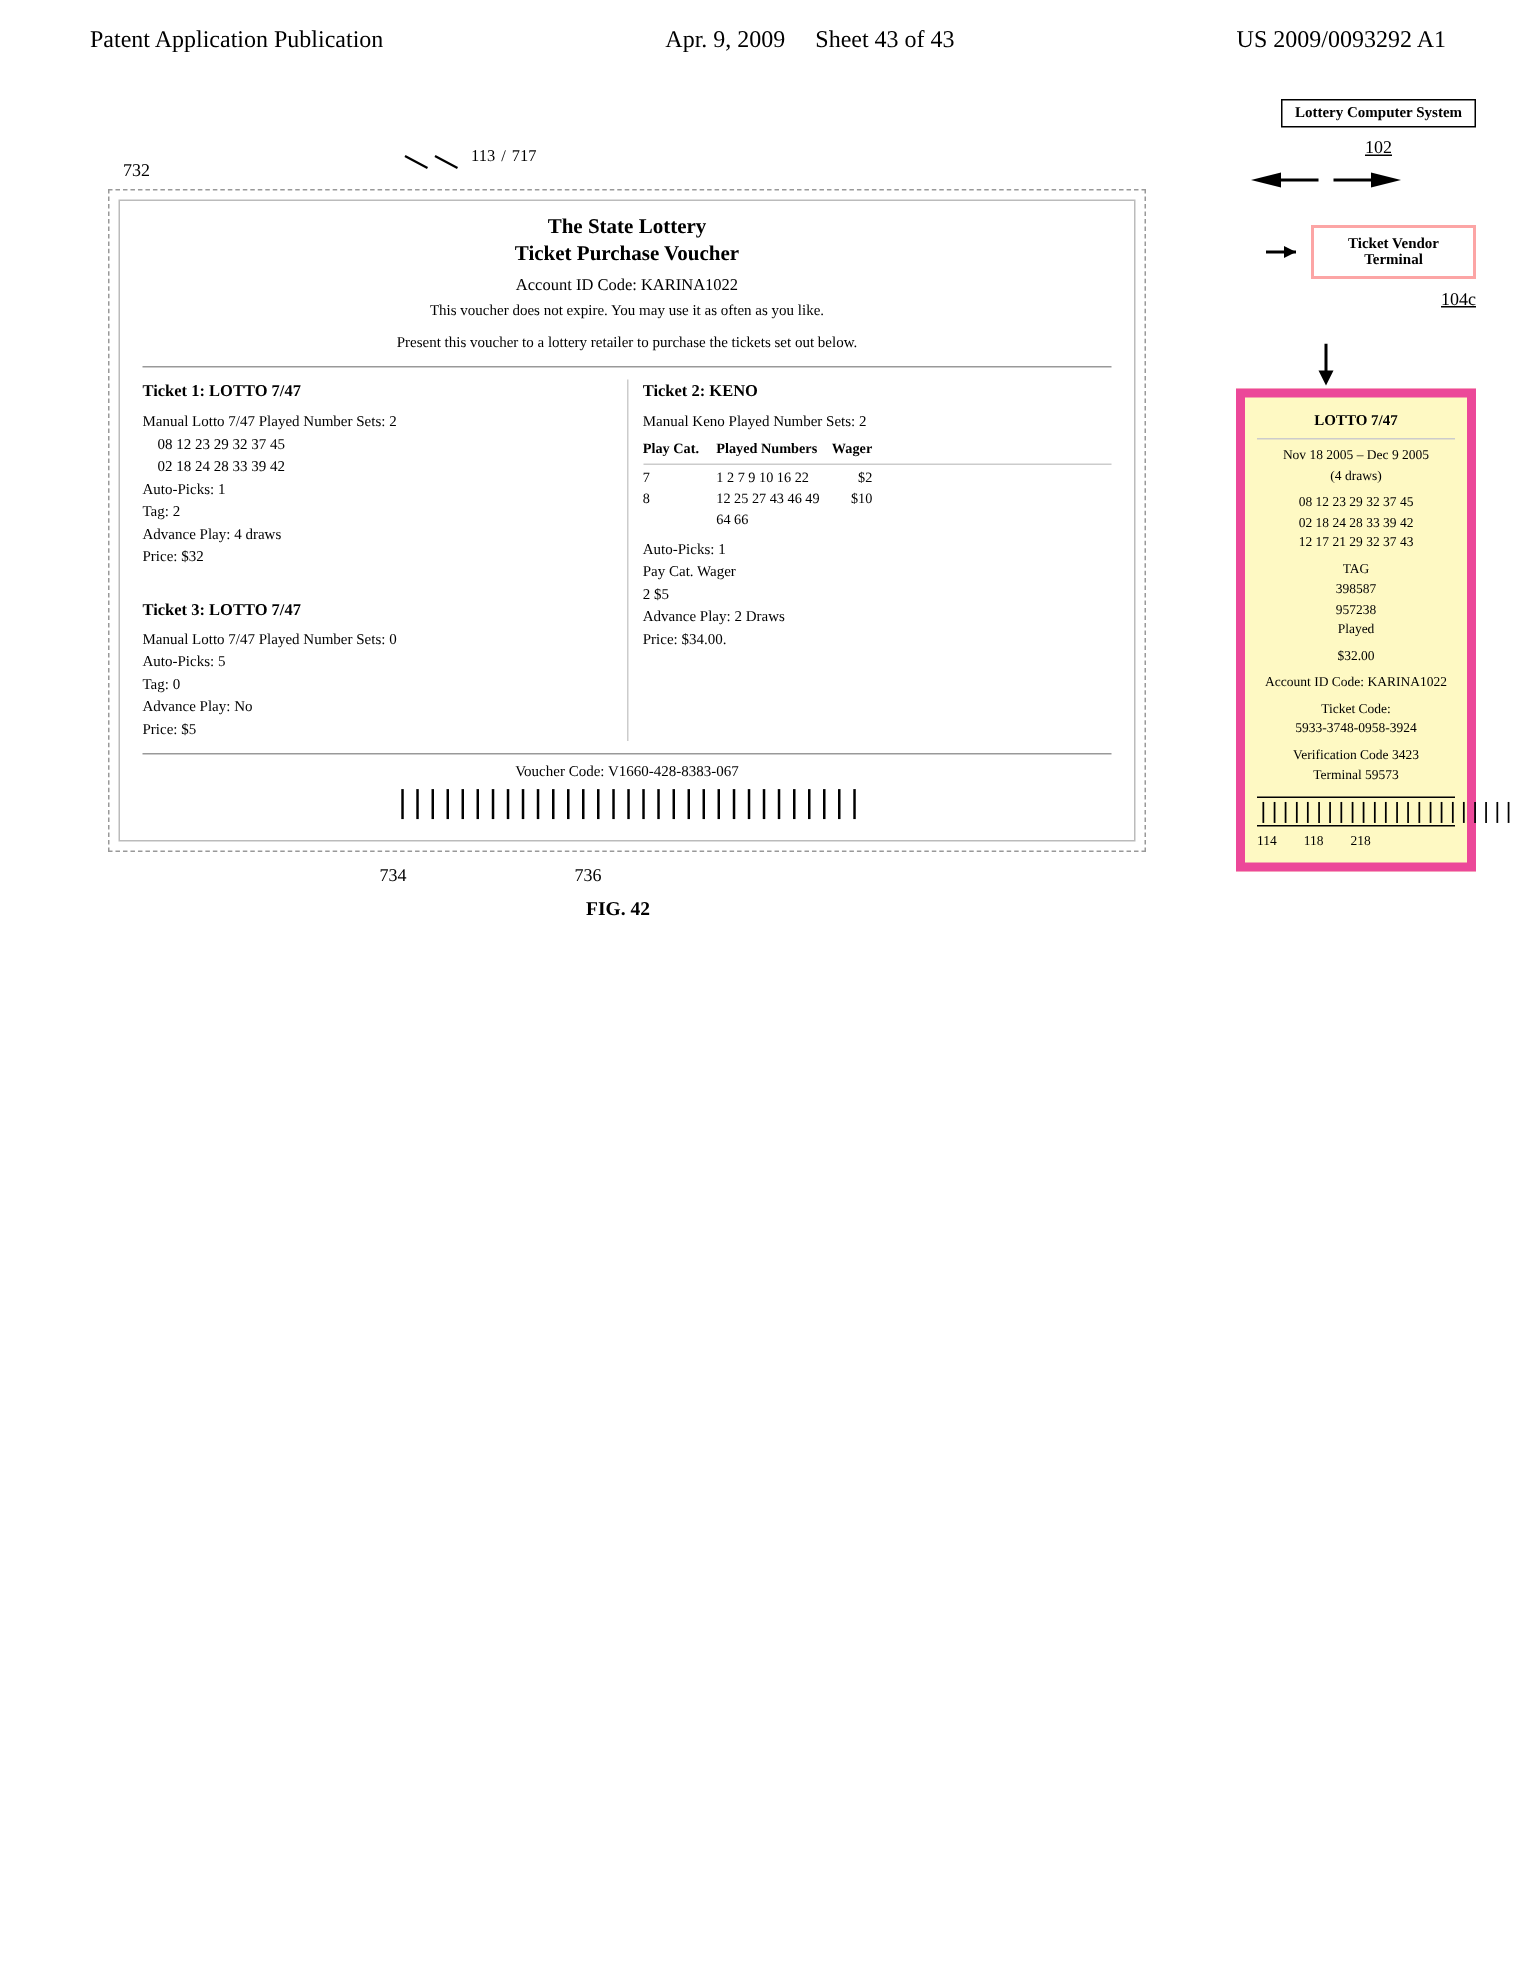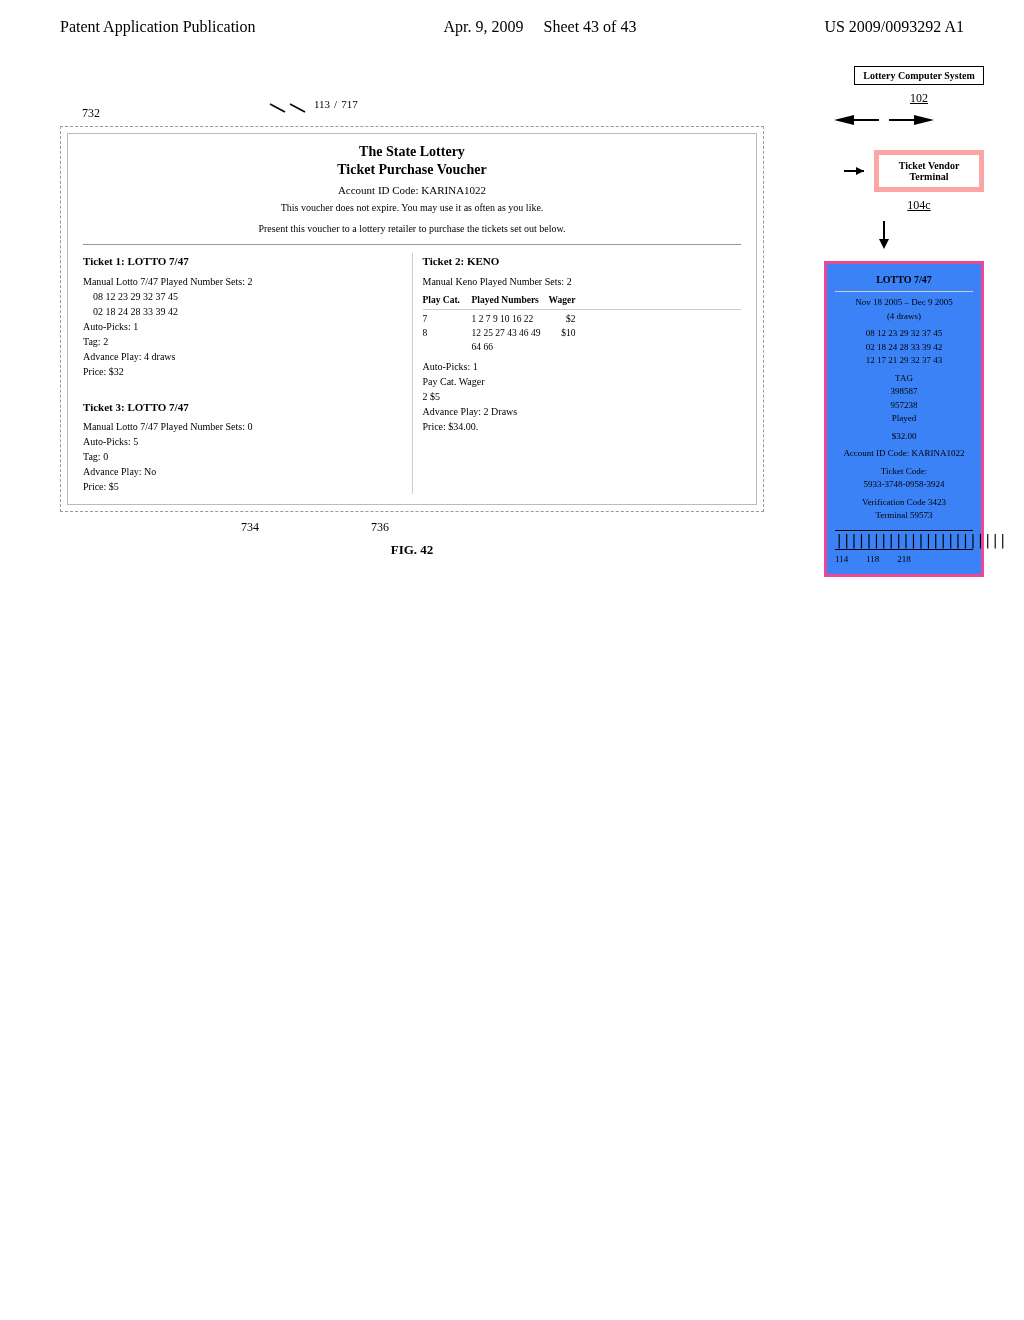--- a/index.html
+++ b/index.html
@@ -34,20 +34,21 @@
       position: relative;
       min-width: 560px;
     }
 
     
     .voucher-container {
       border: 1px dashed #999;
       padding: 0;
       margin-top: 60px;
       position: relative;
+      margin-left: 12px;
     }
 
     .voucher-inner {
       border: 1px solid #bbb;
       margin: 6px;
       padding: 10px 15px 10px 15px;
     }
 
     .voucher-title {
       text-align: center;
@@ -195,48 +196,47 @@
     }
 
     
     .arrows-svg {
       display: block;
       margin: 0 auto;
     }
 
     
     .tvt-box {
-      border: 5px solid #fca5a5;
+      border: 2px solid #fca5a5;
       padding: 5px 8px;
       text-align: center;
       font-size: 10px;
       font-weight: bold;
       width: 110px;
       margin-left: auto;
       margin-right: 0;
     }
 
     .tvt-number {
       text-align: center;
       font-size: 11px;
       margin-top: 2px;
       text-decoration: underline;
     }
 
     
     .lotto-ticket-box {
-      border: 3px solid #ec4899;
+      border: 6px solid #ec4899;
       padding: 8px;
       font-size: 9px;
       line-height: 1.5;
-      margin-top: 10px;
       width: 160px;
       margin-left: auto;
       position: relative;
-      background: #3b82f6;
+      background: #fef9c3;
     }
 
     .lotto-ticket-title {
       font-weight: bold;
       font-size: 10px;
       margin-bottom: 4px;
     }
 
     .lotto-ticket-text {
       font-size: 9px;
@@ -365,20 +365,24 @@
               </div>
             </div>
             <div>Auto-Picks: 1</div>
             <div>Pay Cat.   Wager</div>
             <div>2            $5</div>
             <div>Advance Play: 2 Draws</div>
             <div>Price: $34.00.</div>
           </div>
         </div>
 
+        <div class="voucher-footer">
+          <div>Voucher Code:   V1660-428-8383-067</div>
+          <div class="barcode">|||||||||||||||||||||||||||||||</div>
+        </div>
 
       </div>
 
       <div class="label-734">734</div>
       <div class="label-736" style="position:absolute;bottom:-24px;left:310px;font-size:12px;">736</div>
     </div>
 
     <div class="fig-caption" style="margin-top:30px;">FIG. 42</div>
 
   </div>
@@ -403,21 +407,21 @@
       <div style="display:flex;align-items:center;margin-bottom:4px;">
 
         <svg width="30" height="20">
           <line x1="0" y1="10" x2="20" y2="10" stroke="#000" stroke-width="2"></line>
           <polygon points="20,10 12,6 12,14" fill="#000"></polygon>
         </svg>
         <div class="tvt-box">
           <div>Ticket Vendor Terminal</div>
         </div>
       </div>
-      <div class="tvt-number" style="width:130px;text-align:center;font-size:12px;margin-bottom:8px;">104c</div>
+      <div class="tvt-number" style="width:130px;text-align:right;font-size:12px;margin-bottom:22px;">104c</div>
 
       <svg width="130" height="30" style="margin:0 auto;">
         <line x1="65" y1="0" x2="65" y2="22" stroke="#000" stroke-width="2"></line>
         <polygon points="65,28 60,18 70,18" fill="#000"></polygon>
       </svg>
 
       <div class="lotto-ticket-box">
         <div class="lotto-ticket-title" style="text-align:center;border-bottom:1px solid #ccc;padding-bottom:4px;">LOTTO 7/47</div>
         <div class="lotto-ticket-text">Nov 18 2005 – Dec 9 2005</div>
         <div class="lotto-ticket-text">(4 draws)</div>

